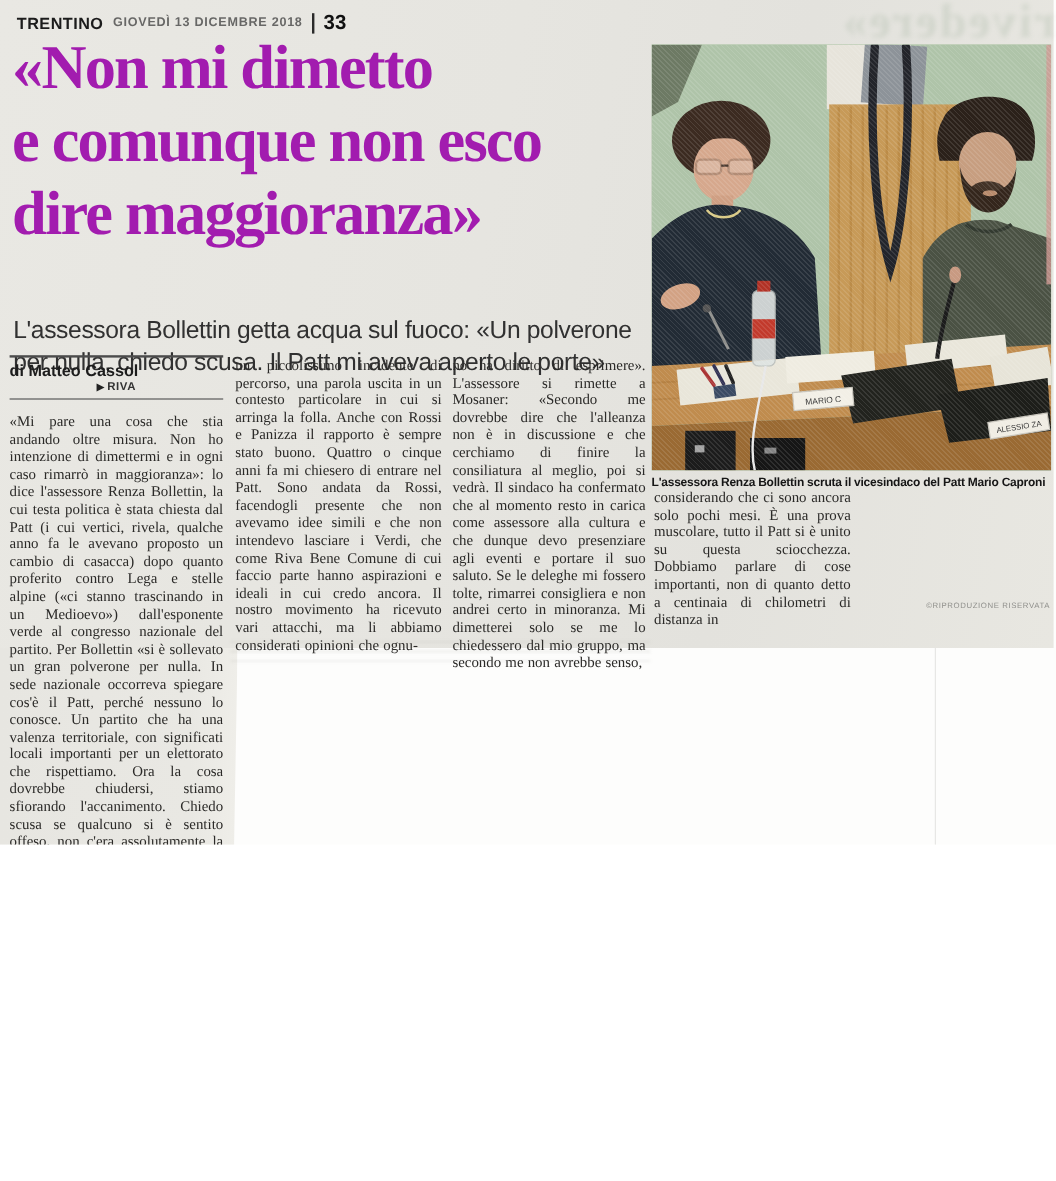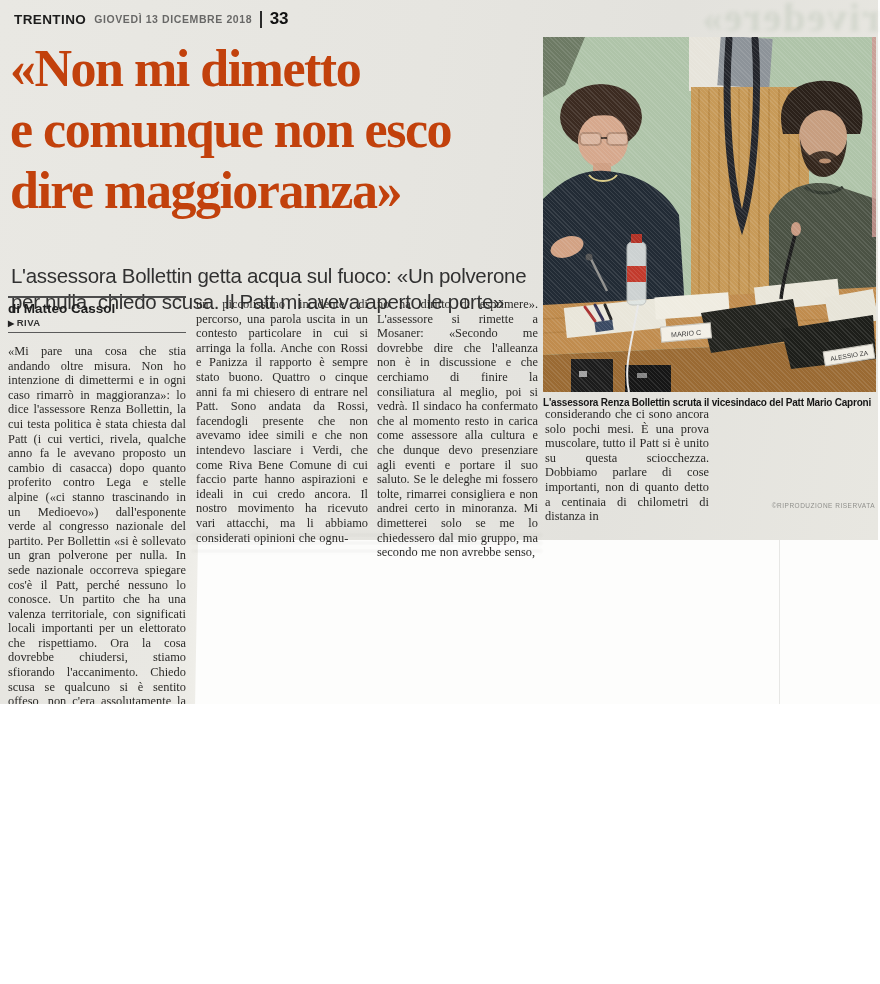--- a/index.html
+++ b/index.html
@@ -39,40 +39,40 @@
     position:absolute; left:14px; top:7px; width:520px; height:24px;
     display:flex; align-items:center; gap:8px;
     font-family:"Liberation Sans", sans-serif;
   }
   .masthead { font-weight:bold; font-size:13.5px; letter-spacing:.4px; color:#1c1c1c; }
   .issue-date { font-size:10.5px; letter-spacing:.6px; color:#3d3d3d; font-weight:bold; opacity:.75; }
   .header-bar { width:1.5px; height:17px; background:#2a2a2a; }
   .page-number { font-weight:bold; font-size:17px; color:#111; }
   
   .headline {
-    position:absolute; left:10px; top:38px; width:535px;
-    font-weight:bold; color:#c2410c; font-size:52px; line-height:61px;
+    position:absolute; left:10px; top:26px; width:535px;
+    font-weight:bold; color:#a21caf; font-size:52px; line-height:61px;
     letter-spacing:-1.5px;
   }
   .subhead {
     position:absolute; left:11px; top:231px; width:535px;
     font-family:"Liberation Sans", sans-serif;
     font-size:20.5px; line-height:26px; color:#313131; letter-spacing:-.3px;margin-top:32px;
   }
   
   .byline-block { position:absolute; left:8px; top:296px; width:178px; }
   .byline-rule-top { height:2px; background:#4c4c4c; margin-bottom:3px; }
   .byline-rule-bottom { height:1px; background:#5a5a5a; margin-top:4px; }
   .byline {
     font-family:"Liberation Sans", sans-serif; font-weight:bold;
     font-size:13.5px; color:#1d1d1d;
   }
   .dateline {
     font-family:"Liberation Sans", sans-serif; font-weight:bold;
-    font-size:9.5px; color:#333; letter-spacing:.5px; margin-top:1px;
+    font-size:9.5px; color:#333; letter-spacing:.5px; margin-top:1px;text-align:center;
   }
   .dateline .marker { font-size:8px; color:#222; margin-right:2px; }
   
   .bodycol {
     position:absolute; font-size:12.4px; line-height:14.6px; color:#2b2a28;
     text-align:justify; word-spacing:.4px;
   }
   .col1 { left:8px;  top:344px; width:178px; height:636px; }
   .col2 { left:196px; top:297px; width:172px; height:238px; }
   .col3 { left:377px; top:297px; width:161px; height:238px; }

